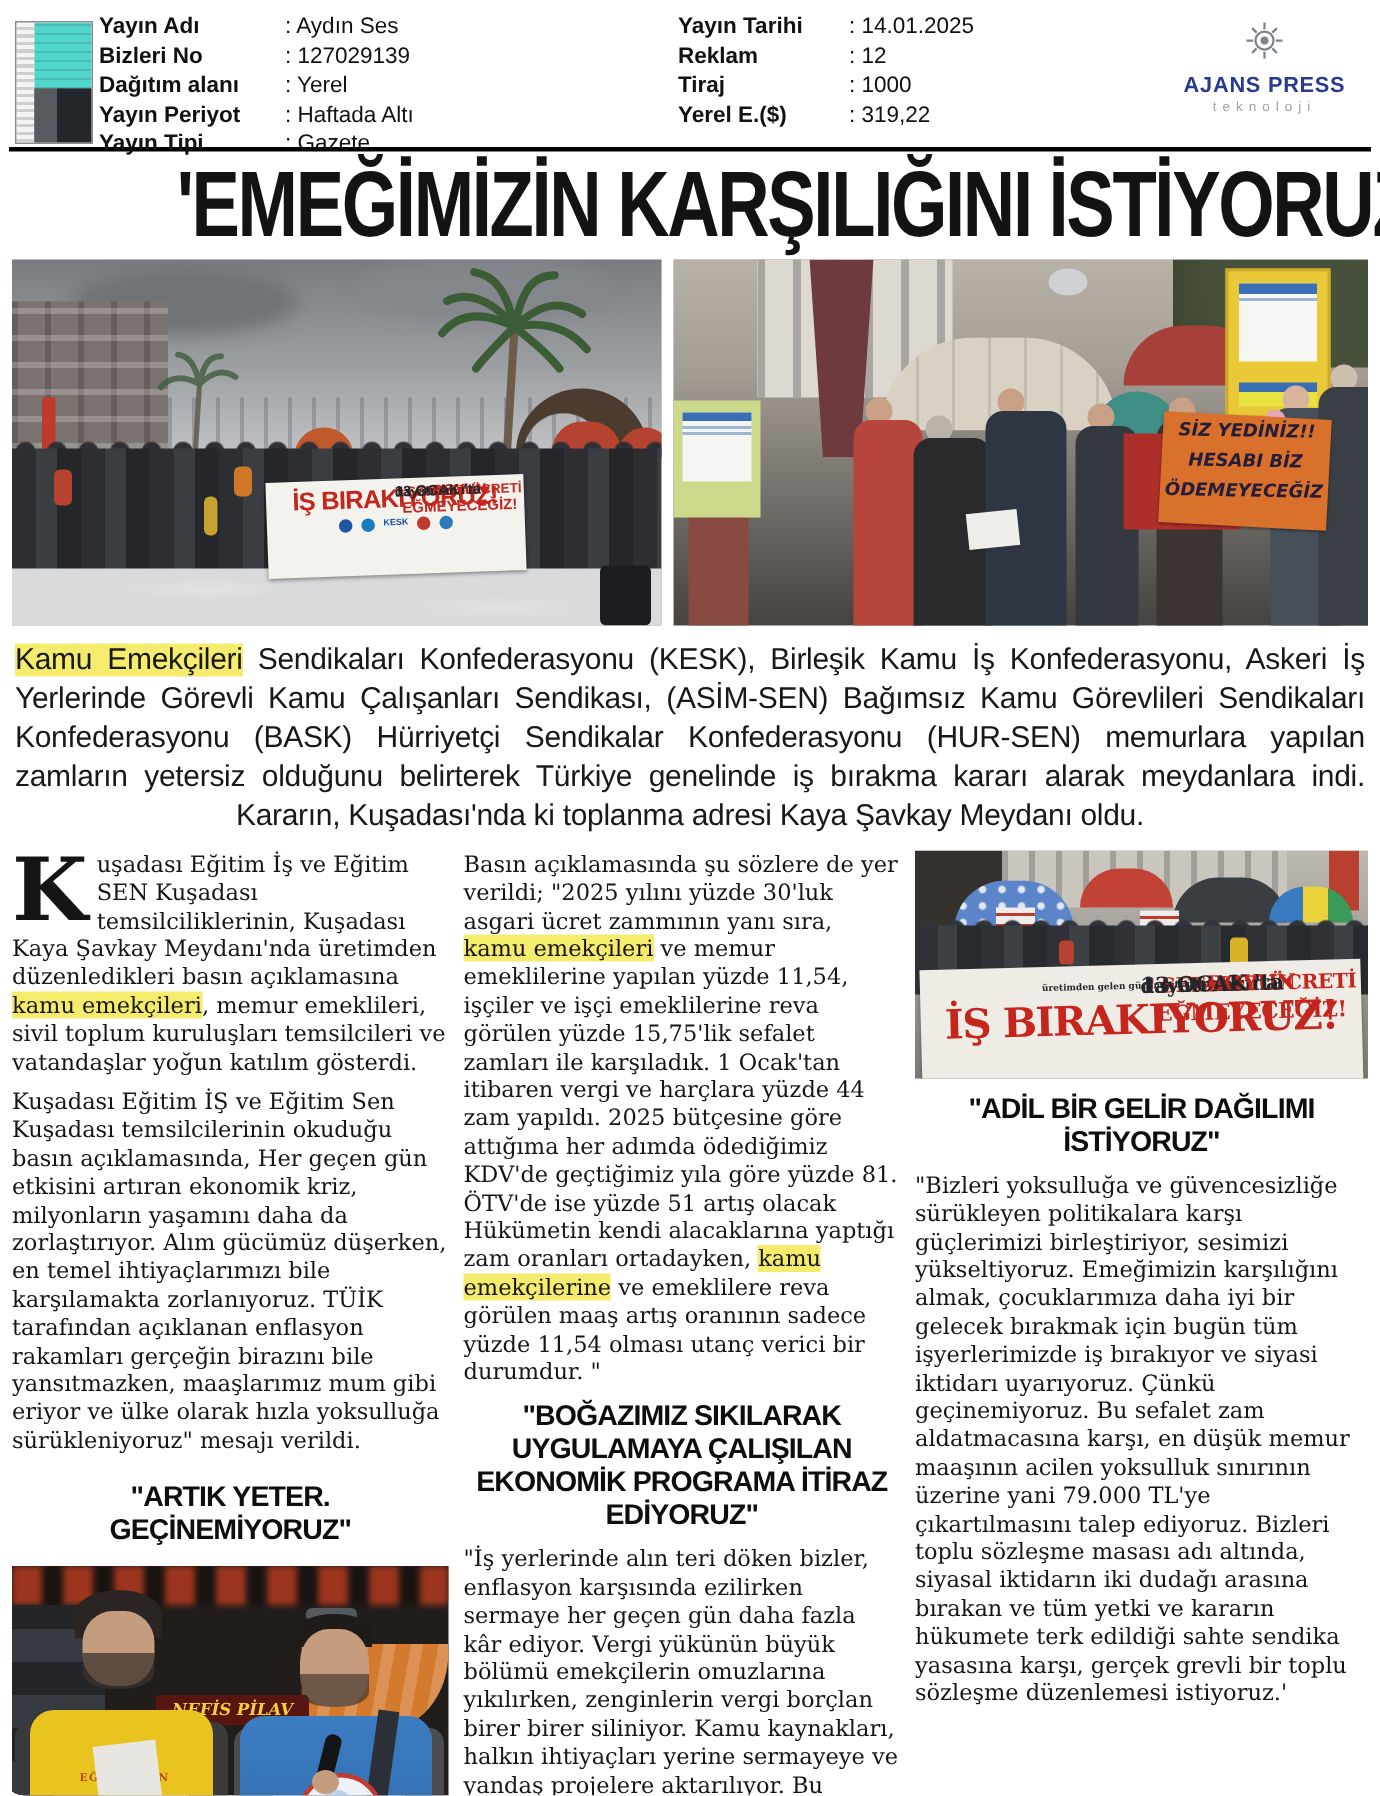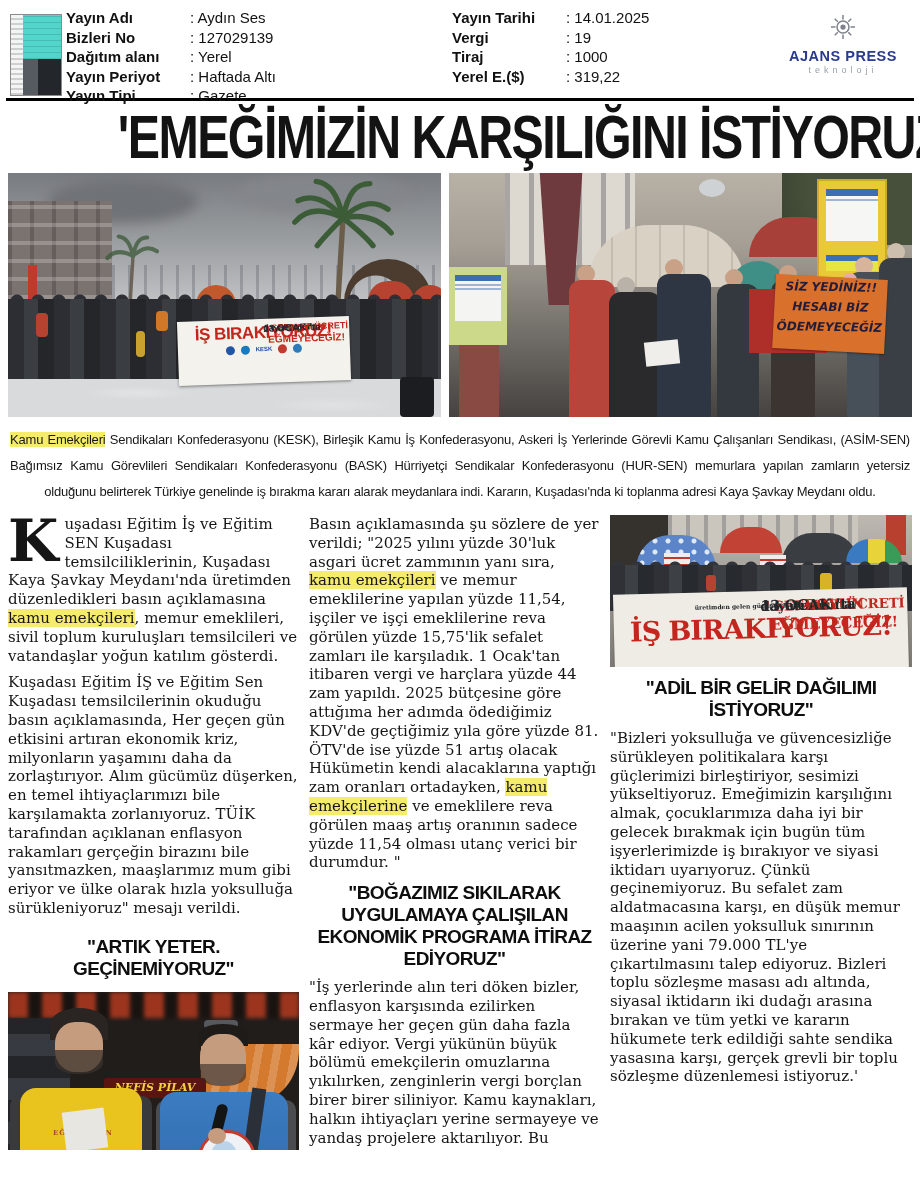--- a/index.html
+++ b/index.html
@@ -158,21 +158,21 @@
     background:radial-gradient(circle 6px at 8px 9px,#31343a 6px,transparent 7px);background-size:19px 16px;background-repeat:repeat-x;}
   .p4-banner{left:4px;top:76px;right:4px;height:84px;background:#efece6;transform:rotate(-1.5deg);
     text-align:center;font-weight:700;box-shadow:0 1px 2px rgba(0,0,0,.35);}
   .p4-banner div{position:static;}
   .p4-l1{font-size:13.5px;margin-top:6px;letter-spacing:-.3px;}
   .p4-l2{font-size:14.5px;letter-spacing:-.3px;}
   .p4-l2c{font-size:6px;}
   .p4-l3{font-size:27px;letter-spacing:-1px;line-height:26px;}
 
   
-  .lead{margin:10px 10px 0;font-size:13px;line-height:26px;letter-spacing:-.2px;color:#181818;
+  .lead{margin:10px 10px 0;font-size:20px;line-height:26px;letter-spacing:-.2px;color:#181818;
         text-align:justify;text-align-last:center;}
   .hl{background:#f5ec6e;}
 
   
   .cols{display:flex;gap:10px;margin:10px 8px 0;height:635px;overflow:hidden;}
   .col{font-family:"DejaVu Serif",serif;font-size:15px;line-height:18.8px;color:#151515;}
   .c1{width:291px;display:flex;flex-direction:column;}
   .c2{width:291px;}
   .c3{flex:1;}
   .col p{margin:0 0 8px;}
@@ -193,21 +193,21 @@
     </div>
     <div class="fgroup fg1">
       <div class="row"><span class="lbl">Yayın Adı</span><span class="val">: Aydın Ses</span></div>
       <div class="row"><span class="lbl">Bizleri No</span><span class="val">: 127029139</span></div>
       <div class="row"><span class="lbl">Dağıtım alanı</span><span class="val">: Yerel</span></div>
       <div class="row"><span class="lbl">Yayın Periyot</span><span class="val">: Haftada Altı</span></div>
       <div class="row"><span class="lbl">Yayın Tipi</span><span class="val">: Gazete</span></div>
     </div>
     <div class="fgroup fg2">
       <div class="row"><span class="lbl">Yayın Tarihi</span><span class="val">: 14.01.2025</span></div>
-      <div class="row"><span class="lbl">Vergi</span><span class="val">: 19</span></div>
+      <div class="row"><span class="lbl">Reklam</span><span class="val">: 12</span></div>
       <div class="row"><span class="lbl">Tiraj</span><span class="val">: 1000</span></div>
       <div class="row"><span class="lbl">Yerel E.($)</span><span class="val">: 319,22</span></div>
     </div>
     <div class="logo">
       <span>
         <svg width="30" height="30" viewBox="0 0 40 40">
             <g fill="none" stroke="#7d828c" stroke-width="2">
               <circle cx="20" cy="20" r="8"></circle>
               <circle cx="20" cy="20" r="3.5" fill="#7d828c" stroke="none"></circle>
               <path d="M20 4v6M20 30v6M4 20h6M30 20h6M9 9l4 4M31 9l-4 4M9 31l4-4M31 31l-4-4"></path>

